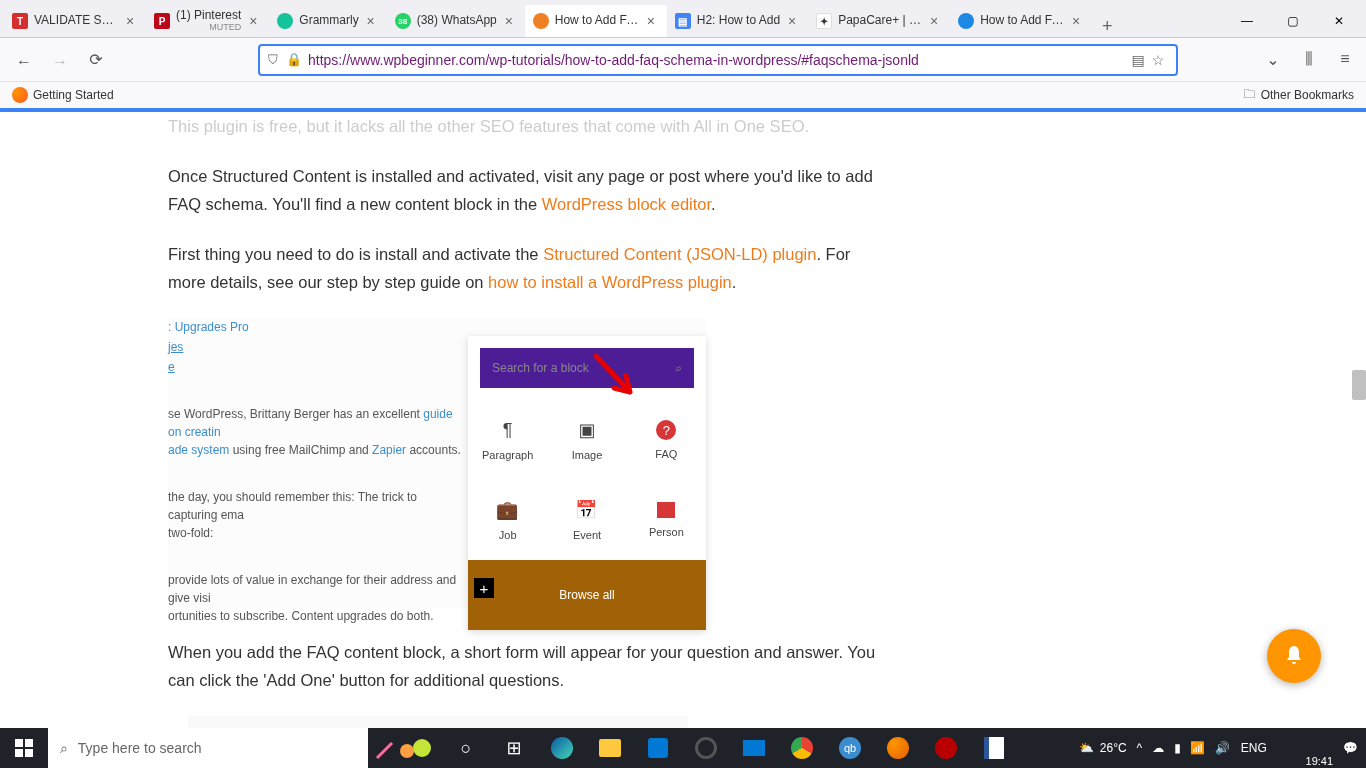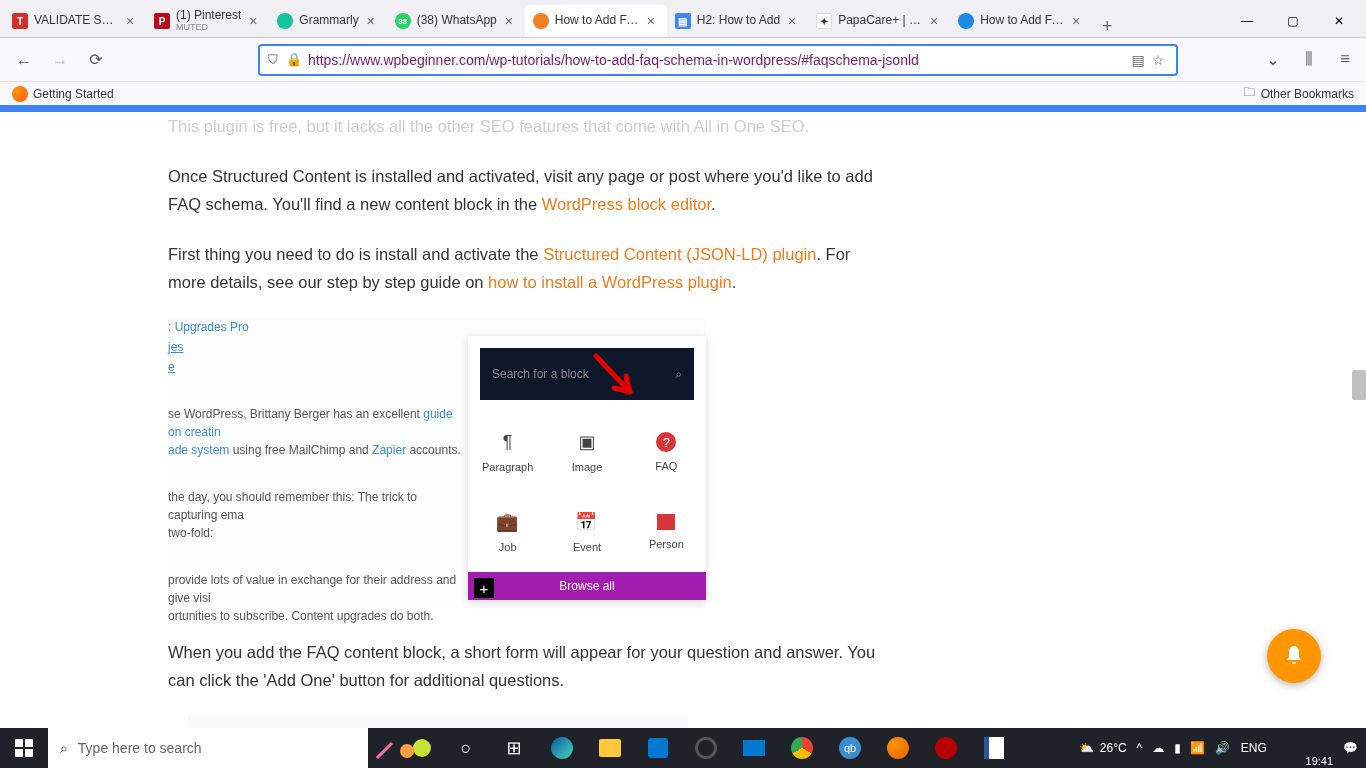--- a/index.html
+++ b/index.html
@@ -4,63 +4,63 @@
 <style>
 * { margin: 0; padding: 0; box-sizing: border-box; font-family: "Segoe UI", Arial, sans-serif; }
 body { width: 1366px; height: 768px; overflow: hidden; background: #fff; position: relative; }
 
 
 .browser-tabs { height: 38px; background: #f0f0f4; display: flex; align-items: flex-end; padding: 0 4px; border-bottom: 1px solid #ccc; }
 .tab { height: 32px; display: flex; align-items: center; padding: 0 8px; font-size: 12px; color: #333; border-radius: 4px 4px 0 0; max-width: 142px; min-width: 100px; position: relative; cursor: pointer; }
 .tab.active { background: #fff; }
 .tab .favicon { width: 16px; height: 16px; margin-right: 6px; flex-shrink: 0; border-radius: 2px; display: flex; align-items: center; justify-content: center; font-size: 10px; color: #fff; font-weight: bold; }
 .tab .title { white-space: nowrap; overflow: hidden; text-overflow: ellipsis; flex: 1; line-height: 1.1; }
-.tab .subtitle { font-size: 9px; color: #888; }
+.tab .subtitle { font-size: 9px; color: #888; text-align: right; }
 .tab .close { margin-left: 4px; font-size: 14px; color: #666; width: 16px; text-align: center; }
 .new-tab { width: 30px; text-align: center; font-size: 18px; color: #666; cursor: pointer; }
 .window-controls { margin-left: auto; display: flex; }
 .window-controls div { width: 46px; height: 32px; display: flex; align-items: center; justify-content: center; font-size: 12px; cursor: pointer; }
 
 .toolbar { height: 44px; background: #f9f9fb; display: flex; align-items: center; padding: 0 10px; gap: 8px; border-bottom: 1px solid #e0e0e0; }
 .nav-btn { width: 28px; height: 28px; display: flex; align-items: center; justify-content: center; color: #555; cursor: pointer; font-size: 16px; }
 .nav-btn.disabled { color: #bbb; }
 .url-bar { flex: 1; max-width: 920px; height: 32px; border: 2px solid #3b82f6; border-radius: 4px; display: flex; align-items: center; padding: 0 8px; background: #fff; margin-left: 140px; }
 .url-bar .shield, .url-bar .lock { width: 18px; color: #666; font-size: 13px; }
 .url-bar input { flex: 1; border: none; outline: none; font-size: 14px; color: #701a75; padding: 0 4px; }
 .url-bar .url-icon { width: 20px; color: #666; font-size: 14px; text-align: center; }
 .toolbar-right { margin-left: auto; display: flex; gap: 14px; }
 .toolbar-icon { width: 22px; color: #555; font-size: 16px; text-align: center; cursor: pointer; }
 
-.bookmarks { height: 30px; background: #f9f9fb; display: flex; align-items: center; padding: 0 12px; border-bottom: 7px solid #3b82f6; font-size: 12px; }
+.bookmarks { height: 30px; background: #f9f9fb; display: flex; align-items: center; padding: 0 12px; border-bottom: 4px solid #3b82f6; font-size: 12px; }
 .bookmark { display: flex; align-items: center; gap: 5px; color: #333; cursor: pointer; }
 .bookmark .bicon { width: 16px; height: 16px; background: radial-gradient(circle at 30% 30%, #ff9500, #ff5722); border-radius: 50%; }
 .other-bookmarks { margin-left: auto; display: flex; align-items: center; gap: 5px; color: #333; cursor: pointer; }
 
 
 .page { height: 616px; overflow-y: scroll; background: #fff; position: relative; }
 .article { width: 720px; margin-left: 168px; padding-top: 0; }
 .article p { font-size: 16.5px; line-height: 1.7; color: #333; margin-bottom: 22px; }
 .article .cutoff { color: #999; margin-bottom: 22px; white-space: nowrap; overflow: hidden; }
 .article a.orange { color: #ee7c1b; text-decoration: none; }
 
 .screenshot-img { width: 538px; height: 290px; margin-left: 0; background: #fcfcfc; position: relative; margin-bottom: 30px; }
 .side-text { position: absolute; left: 0; top: 0; width: 300px; font-size: 12px; color: #555; line-height: 1.5; }
 .side-text .blue { color: #3b8dd0; }
 .side-text .line { margin-bottom: 2px; white-space: nowrap; }
 .side-text .para { margin-top: 29px; }
 
 .block-inserter { position: absolute; right: 0; top: 18px; width: 238px; background: #fff; box-shadow: 0 2px 8px rgba(0,0,0,0.15); }
-.block-search { height: 52px; margin: 12px; background: #0f172a; display: flex; align-items: center; padding: 0 12px; font-size: 12px; color: #888; justify-content: space-between; }
+.block-search { height: 40px; margin: 12px; background: #4c1d95; display: flex; align-items: center; padding: 0 12px; font-size: 12px; color: #888; justify-content: space-between; }
 .blocks-grid { display: grid; grid-template-columns: repeat(3, 1fr); }
 .block-item { height: 80px; display: flex; flex-direction: column; align-items: center; justify-content: center; gap: 8px; font-size: 11px; color: #444; }
 .block-icon { width: 22px; height: 22px; display: flex; align-items: center; justify-content: center; font-size: 18px; }
 .block-icon.red { color: #d63638; }
 .block-icon.red-bg { background: #d63638; color: #fff; border-radius: 50%; width: 20px; height: 20px; font-size: 13px; }
 .block-icon.red-box { background: #d63638; width: 18px; height: 16px; }
-.browse-all { background: #a21caf; color: #fff; text-align: center; padding: 7px; font-size: 12px; }
+.browse-all { background: #a16207; color: #fff; text-align: center; padding: 28px; font-size: 12px; }
 .red-arrow { position: absolute; top: 30px; right: 60px; pointer-events: none; }
 .add-block { position: absolute; bottom: 10px; left: 306px; width: 20px; height: 20px; background: #000; color: #fff; display: flex; align-items: center; justify-content: center; font-size: 15px; }
 
 .notif-bell { position: fixed; right: 45px; bottom: 85px; width: 54px; height: 54px; background: #ff9500; border-radius: 50%; display: flex; align-items: center; justify-content: center; color: #fff; font-size: 24px; box-shadow: 0 2px 8px rgba(0,0,0,0.3); cursor: pointer; }
 .mini-scroll { position: fixed; right: 0; top: 370px; width: 14px; height: 30px; background: #c0c0c0; border-radius: 2px; }
 
 
 .taskbar { position: absolute; bottom: 0; left: 0; right: 0; height: 40px; background: #1f2329; display: flex; align-items: center; color: #fff; }
 .start-btn { width: 48px; height: 40px; display: flex; align-items: center; justify-content: center; cursor: pointer; }
 .search-box { height: 40px; width: 320px; background: #fff; display: flex; align-items: center; padding: 0 12px; color: #666; font-size: 14px; gap: 10px; }

